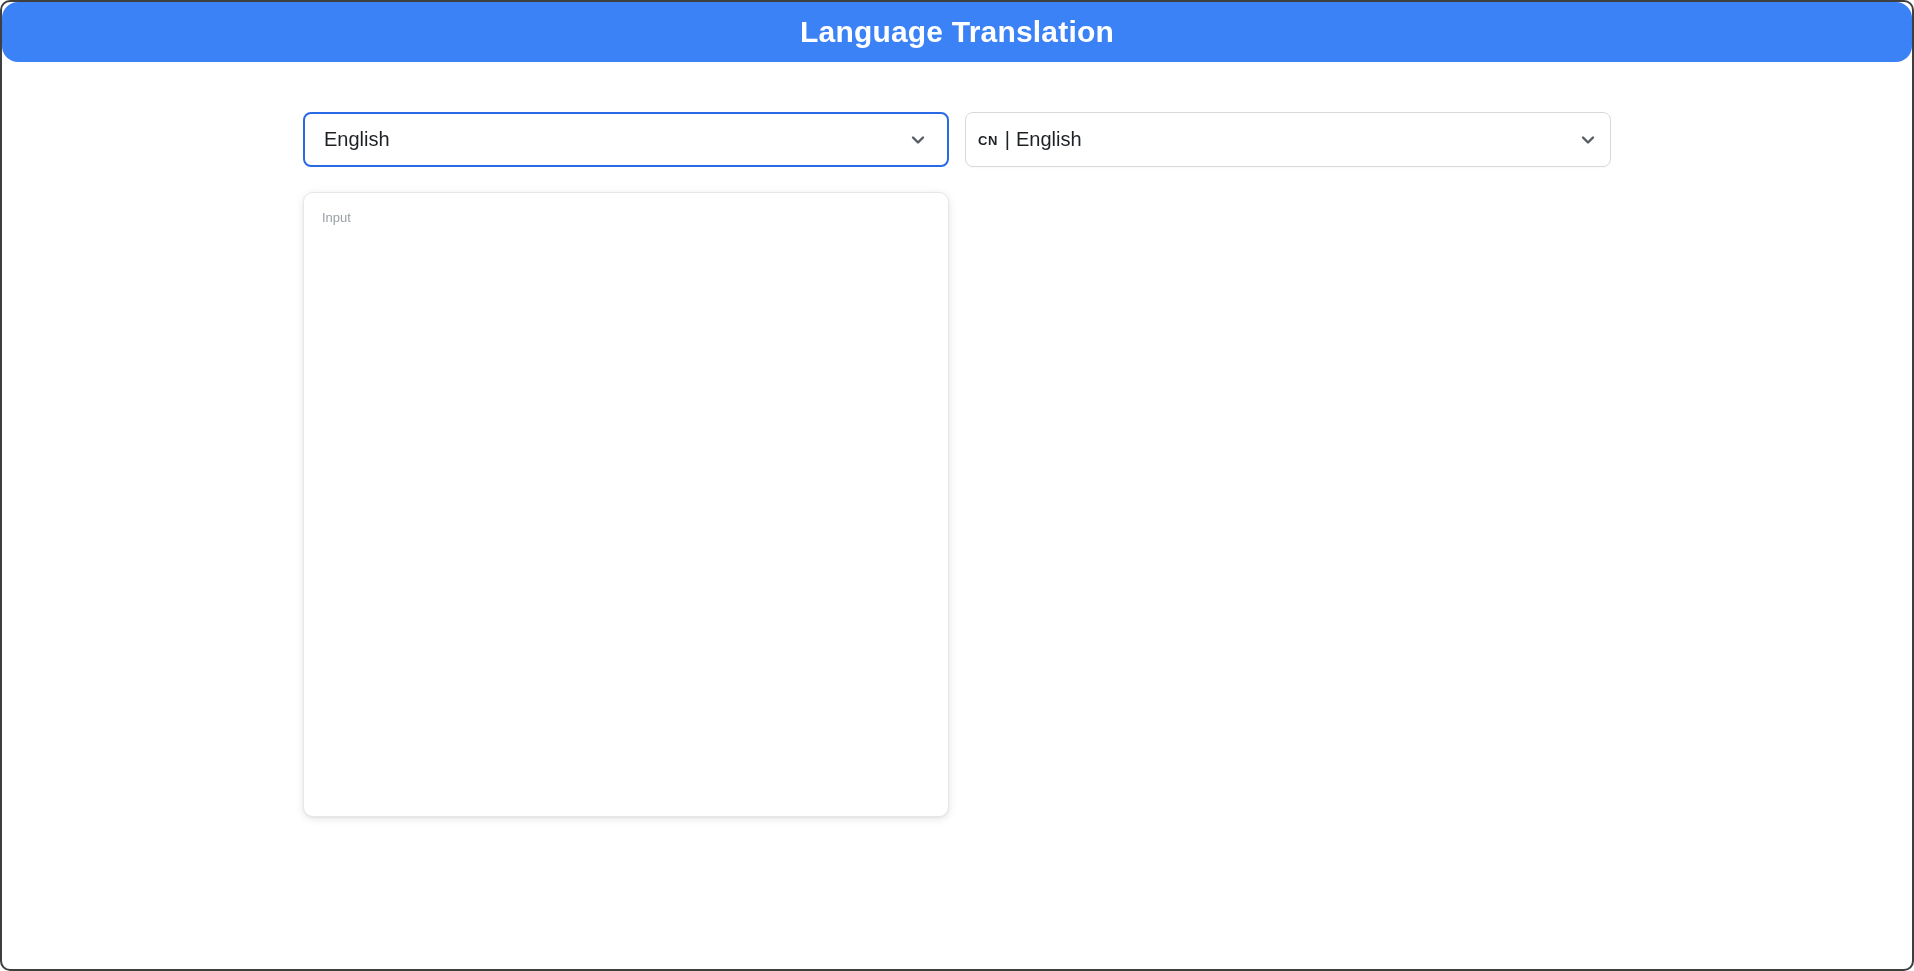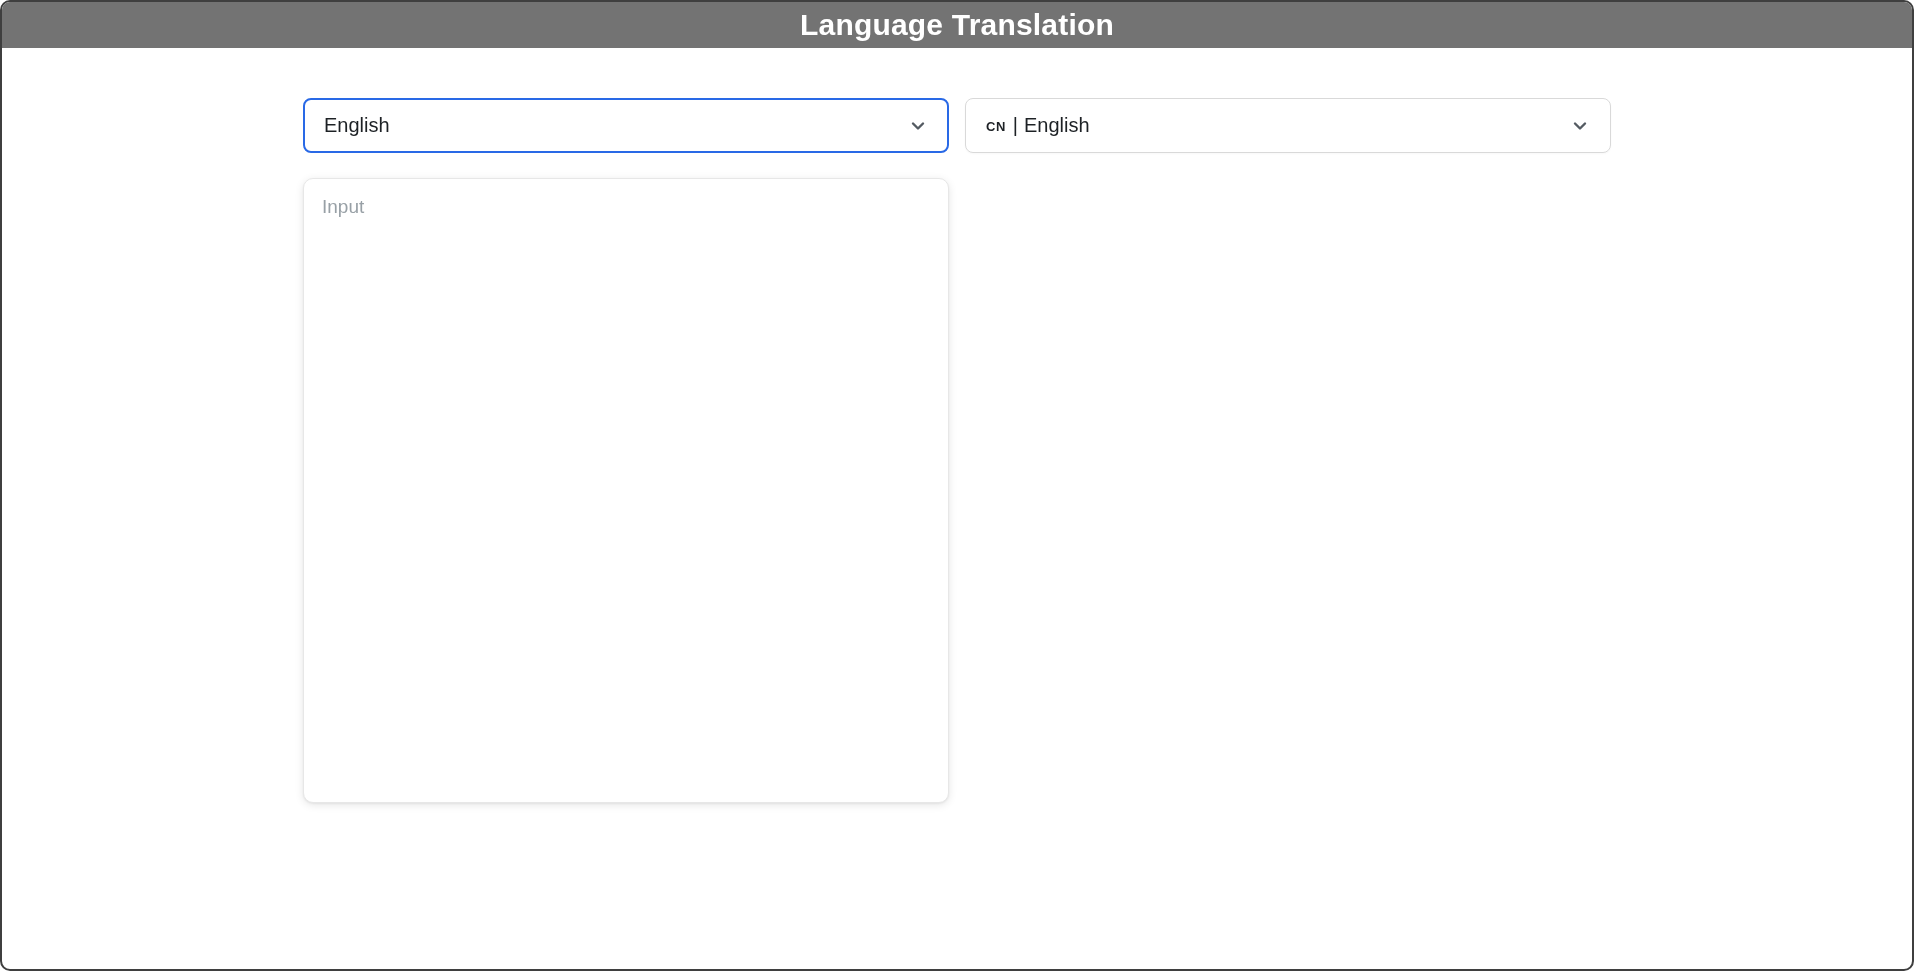--- a/index.html
+++ b/index.html
@@ -11,25 +11,26 @@
   .window {
     width: 1914px;
     height: 971px;
     box-sizing: border-box;
     border: 2px solid #3f3f3f;
     border-radius: 10px;
     overflow: hidden;
     background: #ffffff;
   }
   .app-header {
-    height: 46px;
-    background: #737373;
+    height: 60px;
+    background: #3b82f6;
     display: flex;
     align-items: center;
     justify-content: center;
+    border-radius: 16px;
   }
   .app-header h1 {
     margin: 0;
     color: #ffffff;
     font-size: 30px;
     font-weight: 700;
     letter-spacing: 0.2px;
   }
   .content {
     width: 1308px;
@@ -43,21 +44,21 @@
   .selects-row { margin-top: 50px; }
   .panels-row  { margin-top: 25px; }
 
   .select {
     height: 55px;
     box-sizing: border-box;
     border-radius: 8px;
     background: #ffffff;
     display: flex;
     align-items: center;
-    padding: 0 20px;
+    padding: 0 12px;
     font-size: 20px;
     color: #1d2125;
     cursor: pointer;
     user-select: none;
   }
   .select-source {
     border: 2px solid #2969e6;
     padding: 0 19px;
   }
   .select-target {
@@ -82,21 +83,21 @@
   textarea.panel {
     display: block;
     width: 100%;
     height: 625px;
     box-sizing: border-box;
     border-radius: 10px;
     border: 1px solid #e7e7e7;
     box-shadow: 0 2px 8px rgba(0,0,0,0.10), 0 1px 2px rgba(0,0,0,0.05);
     padding: 17px 18px;
     font-family: "Liberation Sans", "DejaVu Sans", sans-serif;
-    font-size: 19px;
+    font-size: 13px;
     color: #1d2125;
     resize: none;
     outline: none;
   }
   textarea.panel::placeholder {
     color: #98a0a6;
     opacity: 1;
   }
   .input-panel { background: #ffffff; }
   .translation-panel {

